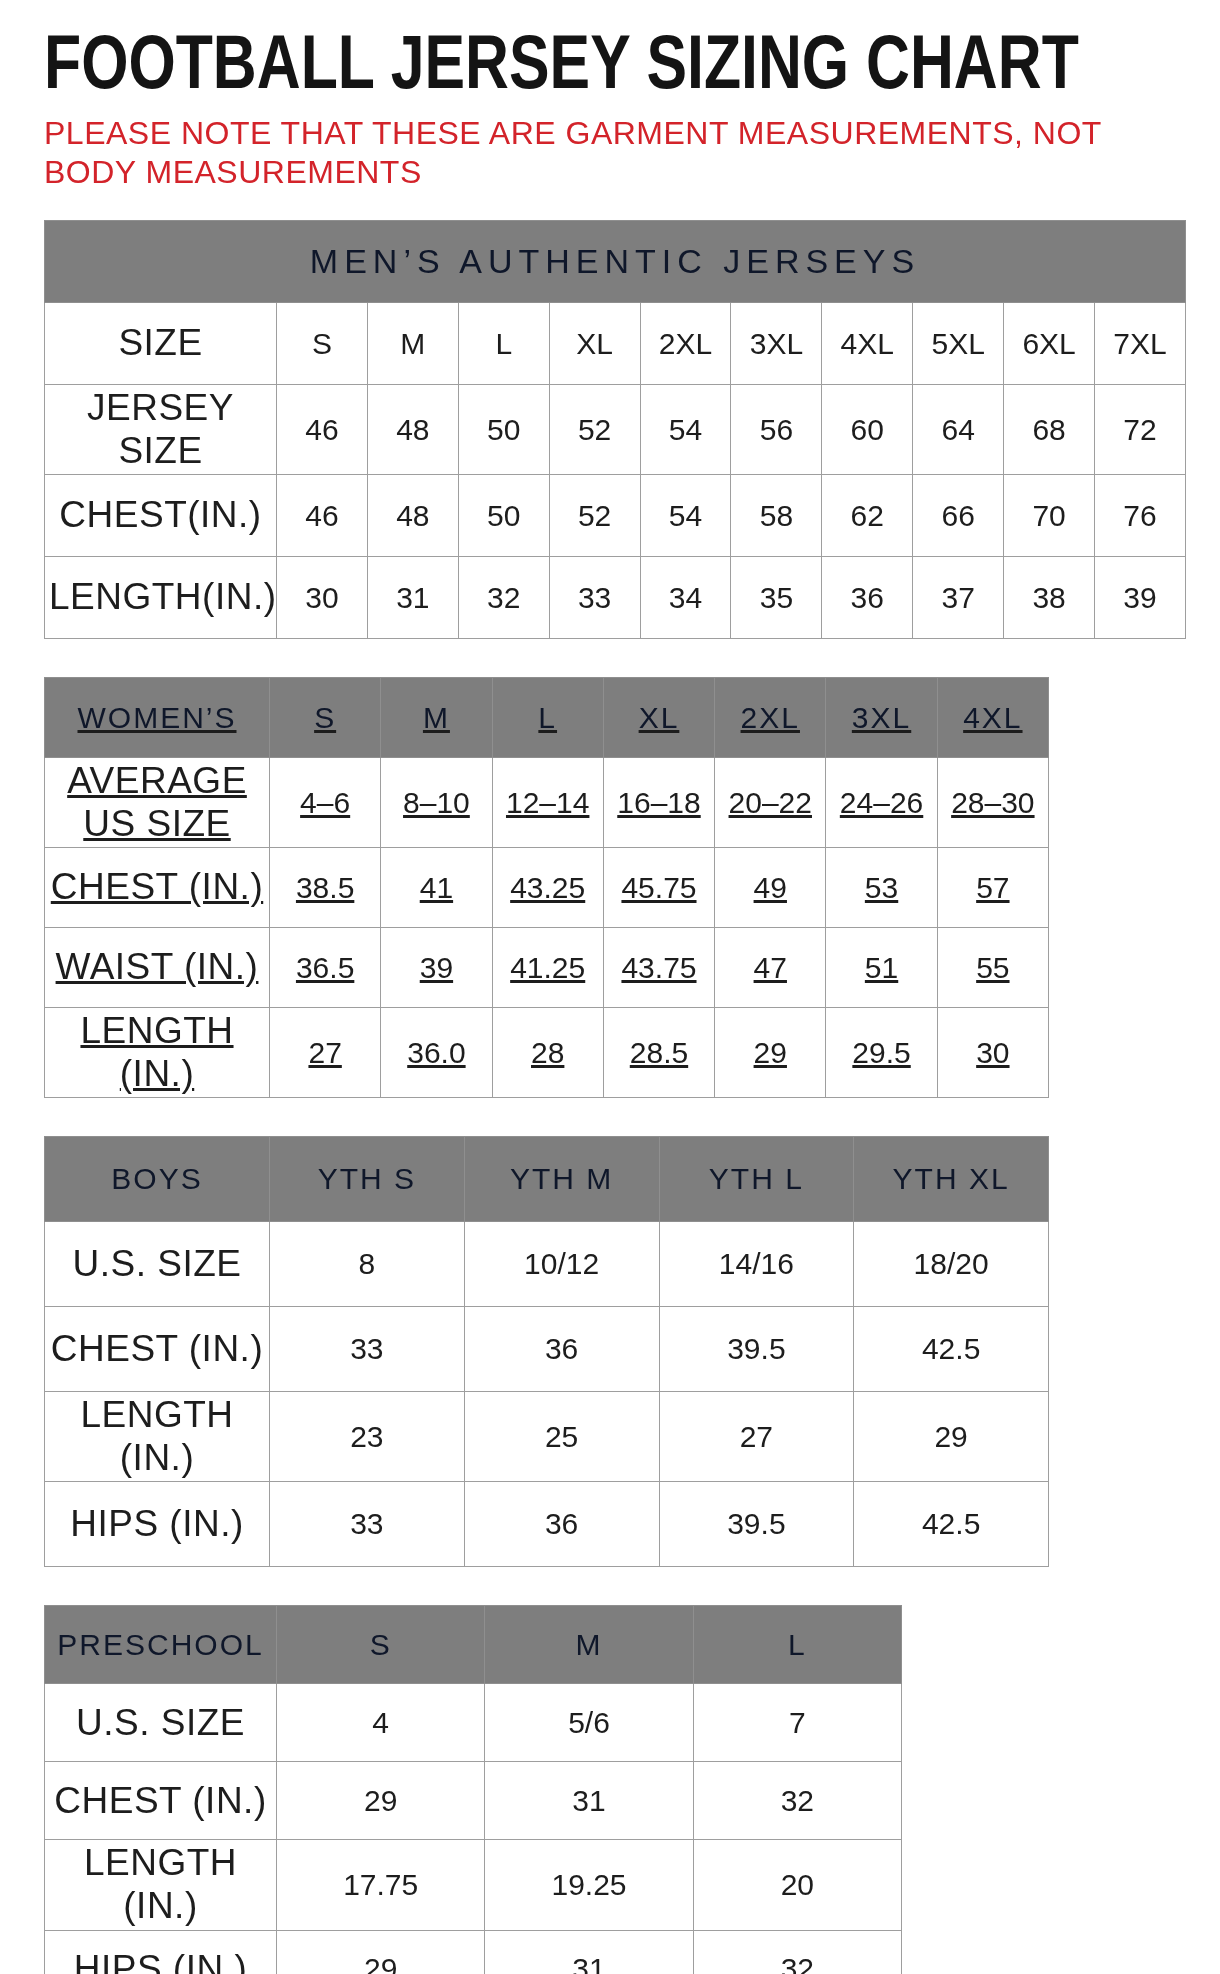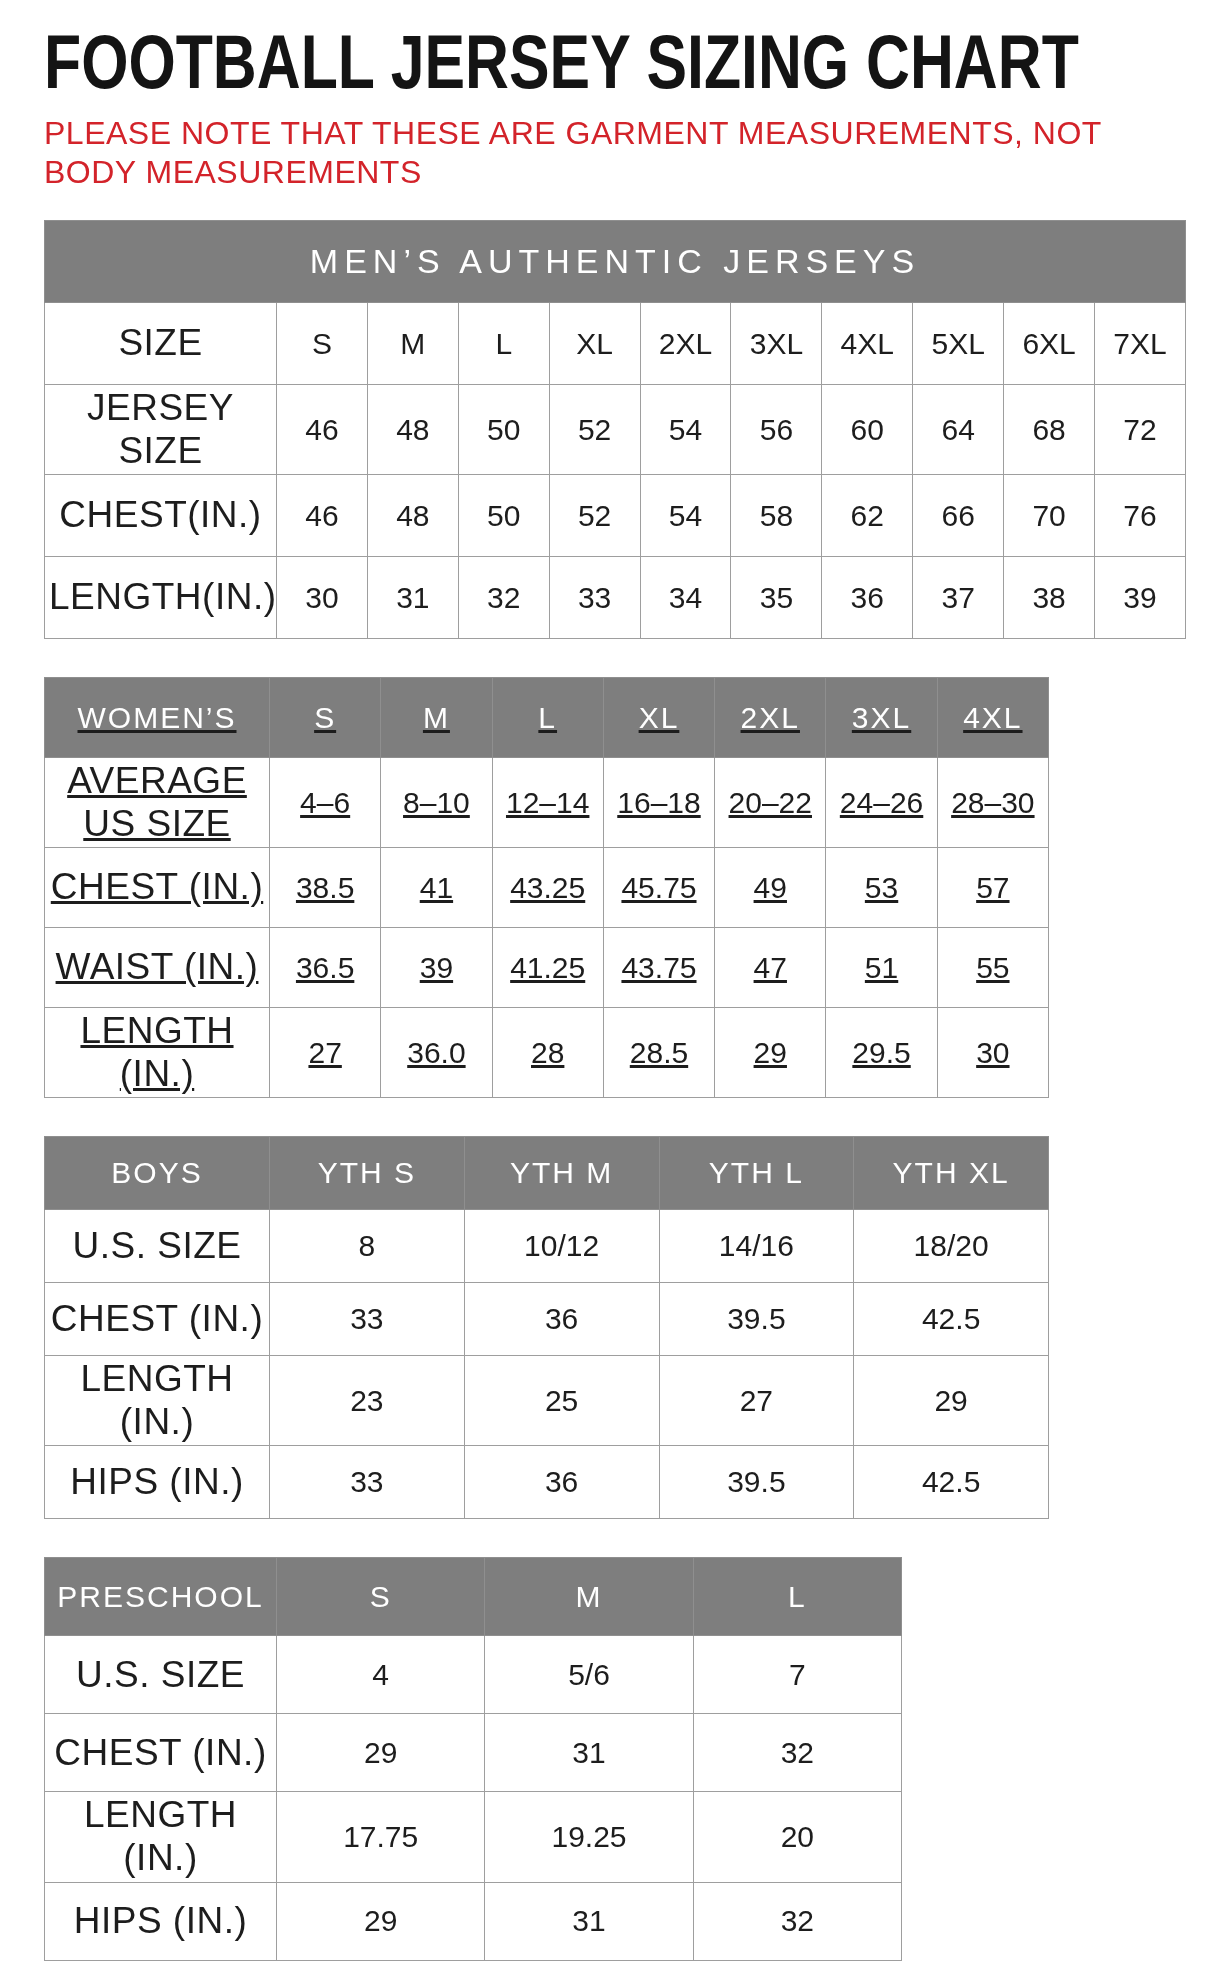--- a/index.html
+++ b/index.html
@@ -41,37 +41,37 @@
     border-collapse: collapse;
     table-layout: fixed;
   }
   .mens-table table      { width: 1142px; }
   .womens-table table    { width: 1005px; }
   .boys-table table      { width: 1005px; }
   .preschool-table table { width: 858px; }
 
   .mens-table tr      { height: 82px; }
   .womens-table tr    { height: 80px; text-decoration: underline; }
-  .boys-table tr      { height: 73px; }
+  .boys-table tr      { height: 85px; }
   .preschool-table tr { height: 78px; }
 
   .grid th, .grid td {
     border: 1px solid #9e9e9e;
     text-align: center;
     vertical-align: middle;
     font-weight: normal;
     font-size: 30px;
     padding: 2px 4px;
     color: #1d1d1d;
     box-sizing: border-box;
   }
   .grid tr.title-row th,
   .grid tr.header-row th {
     background: var(--header-bg, #7e7e7e);
-    color: #ffffff;
+    color: #0f172a;
     border-color: #8f8f8f;
   }
   .grid tr.title-row th {
     font-size: 34px;
     letter-spacing: 6px;
   }
   .grid tr.header-row th {
     font-size: 30px;
     letter-spacing: 2px;
   }

